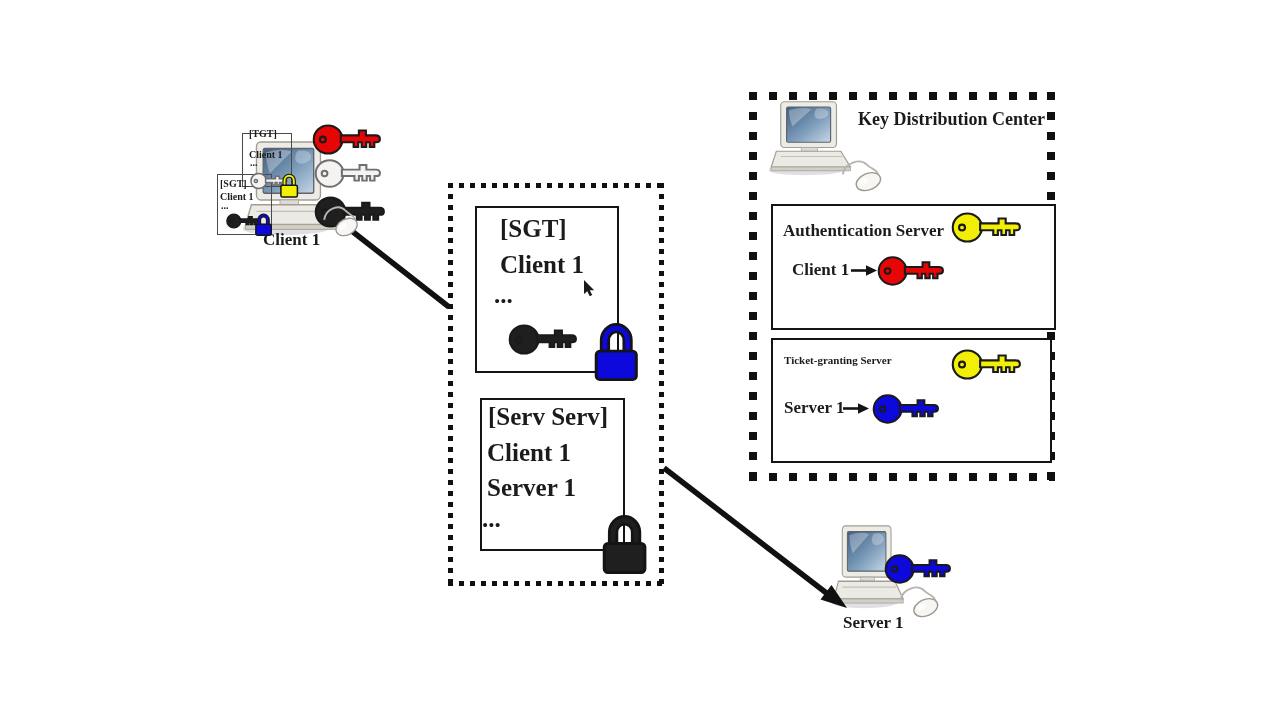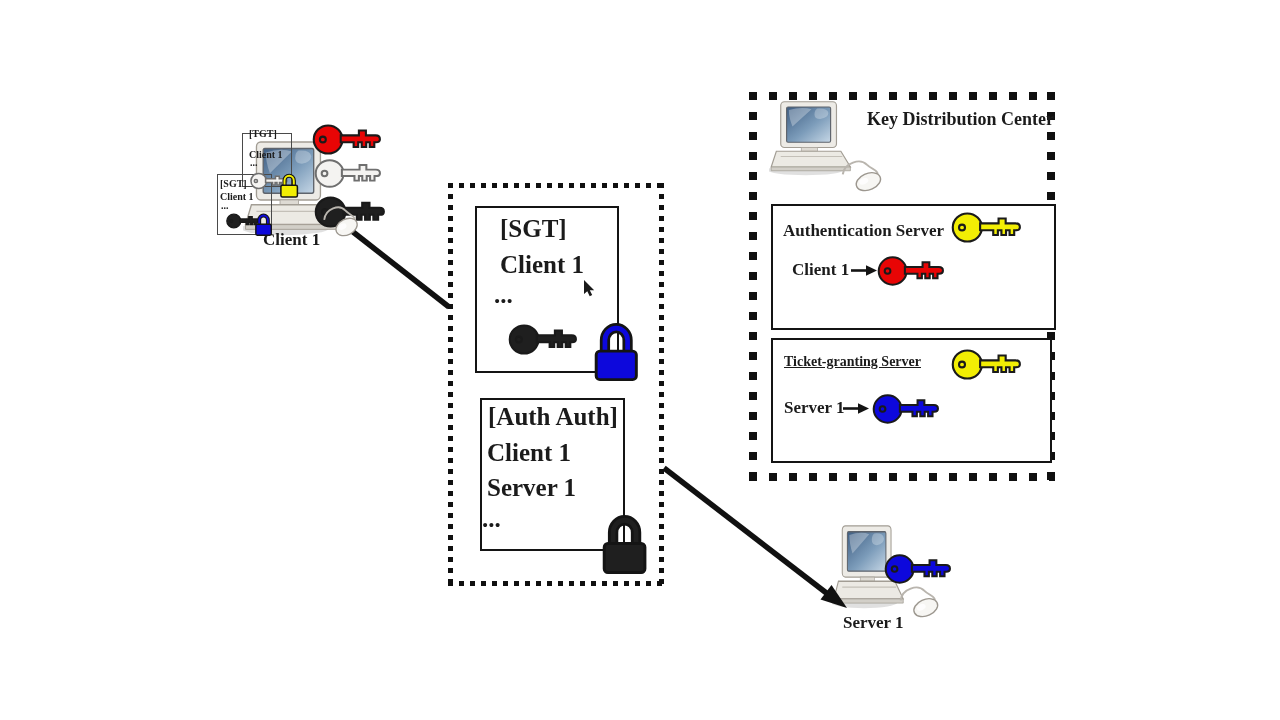--- a/index.html
+++ b/index.html
@@ -99,34 +99,34 @@
   <div class="lbl" style="left:263px;top:230px;font-size:17px;">Client 1</div>
 
   <div class="box dotted-mid" style="left:448px;top:183px;width:216px;height:403px;"></div>
 
   <div class="box solid2" style="left:475px;top:206px;width:144px;height:167px;"></div>
   <div class="lbl" style="left:500px;top:215px;font-size:25px;">[SGT]</div>
   <div class="lbl" style="left:500px;top:251px;font-size:25px;">Client 1</div>
   <div class="lbl" style="left:494px;top:281px;font-size:25px;">...</div>
 
   <div class="box solid2" style="left:480px;top:398px;width:145px;height:153px;"></div>
-  <div class="lbl" style="left:488px;top:403px;font-size:25px;">[Auth Auth]</div>
+  <div class="lbl" style="left:488px;top:403px;font-size:25px;">[Serv Serv]</div>
   <div class="lbl" style="left:487px;top:439px;font-size:25px;">Client 1</div>
   <div class="lbl" style="left:487px;top:474px;font-size:25px;">Server 1</div>
   <div class="lbl" style="left:482px;top:505px;font-size:25px;">...</div>
 
   <div class="box dotted-kdc" style="left:749px;top:92px;width:306px;height:389px;"></div>
-  <div class="lbl" style="left:849px;top:108px;width:205px;font-size:18px;text-align:right;line-height:22px;">Key Distribution Center</div>
+  <div class="lbl" style="left:849px;top:108px;width:205px;font-size:18px;text-align:center;line-height:22px;">Key Distribution Center</div>
 
   <div class="box solid2" style="left:771px;top:204px;width:285px;height:126px;"></div>
   <div class="lbl" style="left:783px;top:221px;font-size:17px;">Authentication Server</div>
   <div class="lbl" style="left:792px;top:260px;font-size:17px;">Client 1</div>
 
   <div class="box solid2" style="left:771px;top:338px;width:281px;height:125px;"></div>
-  <div class="lbl" style="left:784px;top:354px;font-size:14px;text-decoration:underline;">Ticket-granting Server</div>
+  <div class="lbl" style="left:784px;top:354px;font-size:11px;">Ticket-granting Server</div>
   <div class="lbl" style="left:784px;top:398px;font-size:17px;">Server 1</div>
 
   <div class="lbl" style="left:843px;top:613px;font-size:17px;">Server 1</div>
 
   <svg class="layer" width="1280" height="720" viewBox="0 0 1280 720">
 
     <use class="key-sm" href="#sym-key" x="250" y="171" width="38" height="20" fill="#f4f3f1" stroke="#6f6f6f"></use>
     <use class="key-sm" href="#sym-key" x="226" y="212" width="34" height="18" fill="#1f1f1f" stroke="#1a1a1a"></use>
 
     <g transform="translate(280,172) scale(0.30)">

